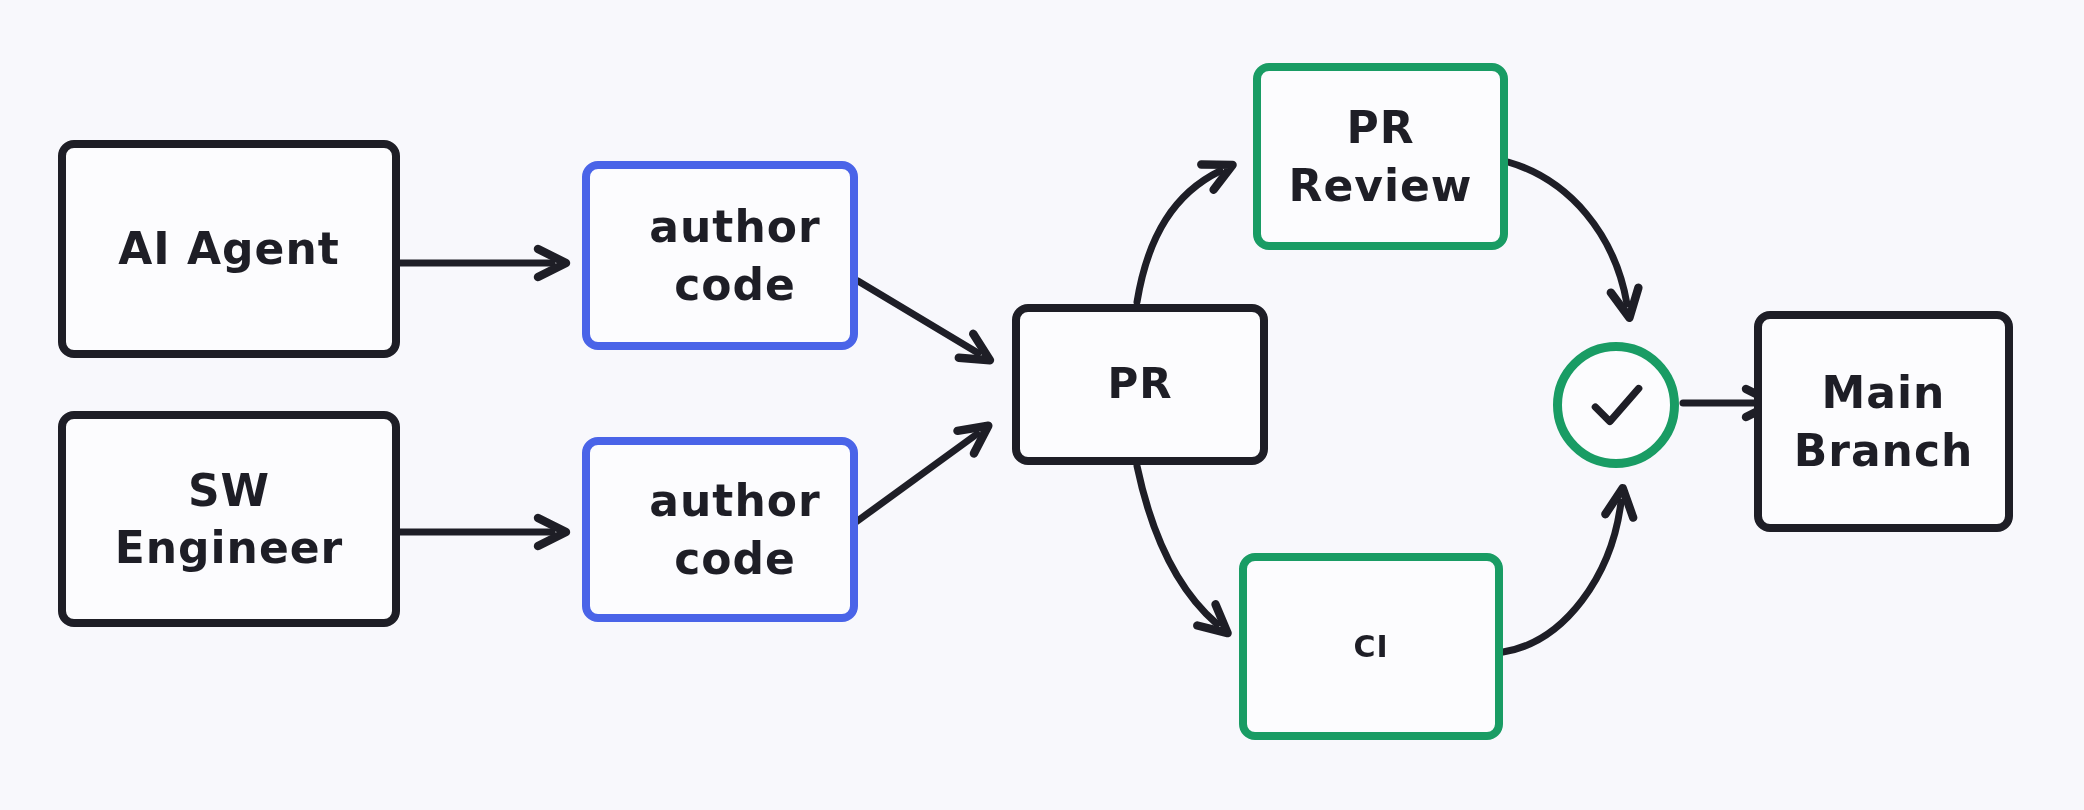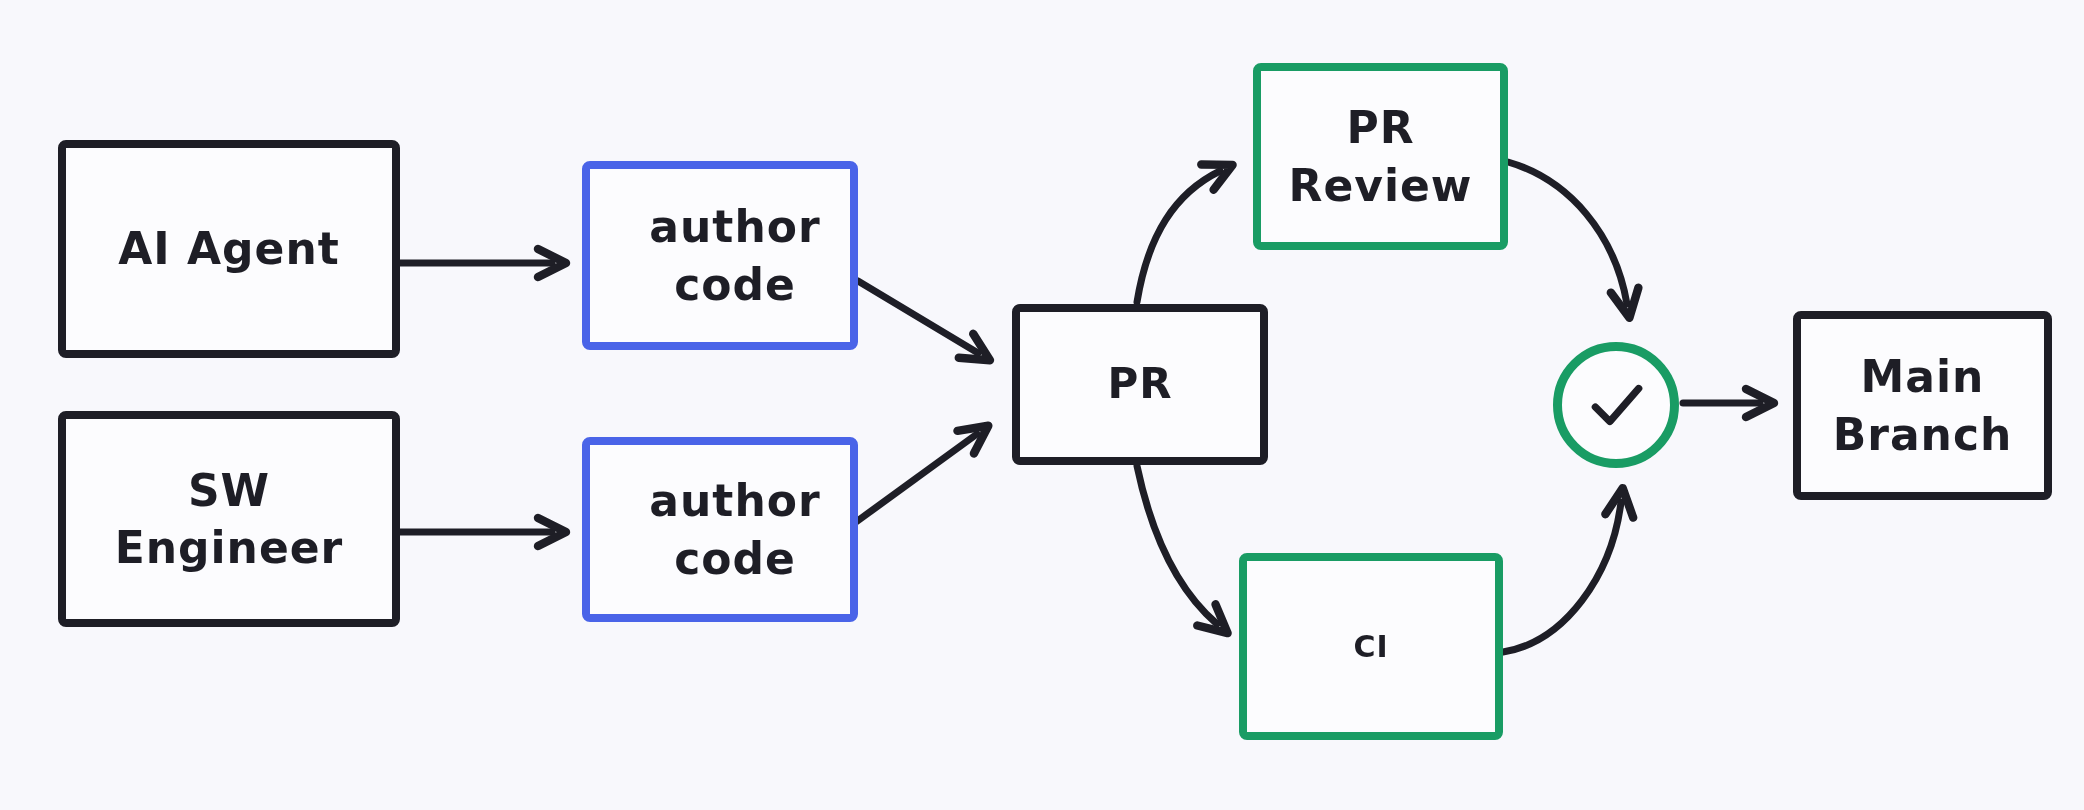--- a/index.html
+++ b/index.html
@@ -18,21 +18,21 @@
     width:2084px;height:810px;
     background:var(--background);
     overflow:hidden;
   }
   .edges{position:absolute;inset:0;width:2084px;height:810px;}
   .edge{stroke:var(--stroke);stroke-width:7;fill:none;stroke-linecap:round;}
   .arrowhead{stroke:var(--stroke);fill:none;stroke-linecap:round;stroke-linejoin:round;}
   .node{
     position:absolute;
     border:8px solid var(--stroke);
-    border-radius:8px;
+    border-radius:16px;
     background:var(--node-fill);
     display:flex;align-items:center;justify-content:center;
     text-align:center;
     color:var(--text);
     font-weight:700;
     font-size:44px;
     line-height:1.3;
     letter-spacing:1px;
     white-space:pre-line;
   }
@@ -100,18 +100,18 @@
   <div class="node green" style="left:1239px;top:553px;width:264px;height:187px;font-size:30px">
     <span>CI</span>
   </div>
 
   <div class="circle-node" style="left:1553px;top:342px">
     <svg width="62" height="54" viewBox="0 0 60 52" xmlns="http://www.w3.org/2000/svg">
       <polyline points="10,28 24,42 52,10" fill="none" stroke="var(--stroke)" stroke-width="7" stroke-linecap="round" stroke-linejoin="round"></polyline>
     </svg>
   </div>
 
-  <div class="node" style="left:1793px;top:311px;width:259px;height:189px">
+  <div class="node" style="left:1754px;top:311px;width:259px;height:221px">
     <span>Main
 Branch</span>
   </div>
 
 </div>
 
 </body></html>

